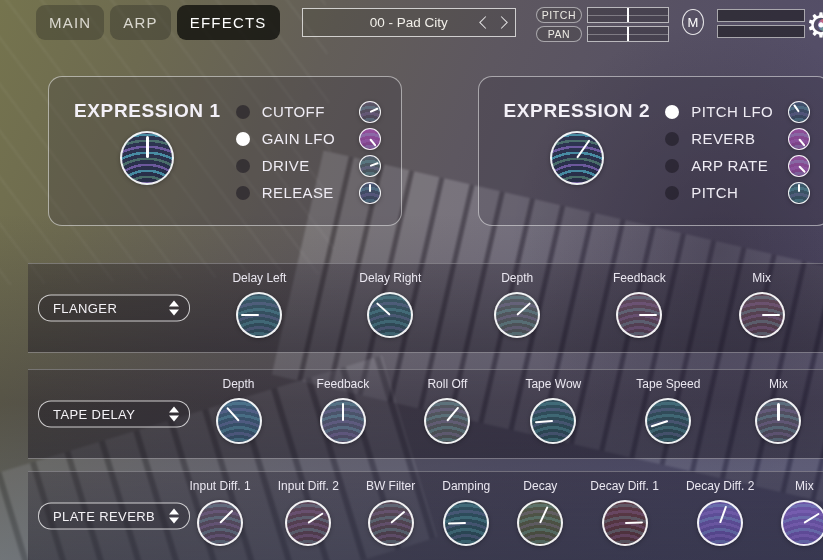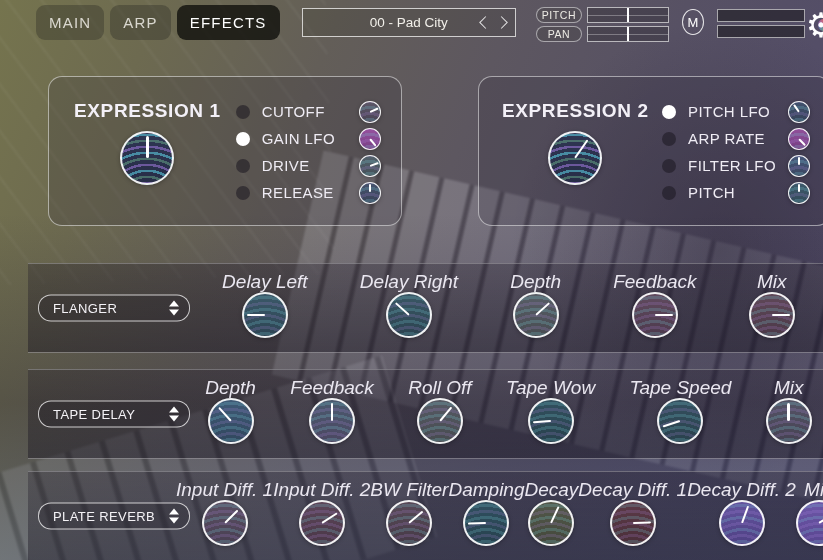--- a/index.html
+++ b/index.html
@@ -101,21 +101,21 @@
   .ud{display:flex;flex-direction:column;gap:2.5px;}
   .ud-up{width:0;height:0;border-left:5px solid transparent;border-right:5px solid transparent;
       border-bottom:6px solid #fff;}
   .ud-down{width:0;height:0;border-left:5px solid transparent;border-right:5px solid transparent;
       border-top:6px solid #fff;}
   .fx-knob-area{position:absolute;top:7px;bottom:4px;display:flex;justify-content:space-around;}
   .fx-row:nth-of-type(1) .fx-knob-area{left:168px;right:30px;}
   .fx-row:nth-of-type(2) .fx-knob-area{left:160px;right:22px;}
   .fx-row:nth-of-type(3) .fx-knob-area{left:148px;right:10px;}
   .fx-cell{display:flex;flex-direction:column;align-items:center;}
-  .fx-label{font-size:19px;color:#eae7f0;height:19px;white-space:nowrap;font-style:italic;}
+  .fx-label{font-size:12px;color:#eae7f0;height:19px;white-space:nowrap;}
   .fx-knob{width:46px;height:46px;margin-top:2px;}
 </style>
 </head>
 <body>
 
 <div class="app">
   <div class="bg bg-base"></div>
   <div class="bg-streaks"></div>
   <div class="bg-piano-mid"></div>
   <div class="bg-piano-bl"></div>
@@ -219,36 +219,36 @@
     </div>
     <div class="expr-right">
   <div class="opt-row">
     <span class="radio on"></span>
     <span class="opt-label">PITCH LFO</span>
     <span class="knob opt-knob" style="--angle: 325deg; --c1: #41516e; --c2: #364258;">
       <span class="ptr"></span>
     </span>
   </div>
 
+  <div class="opt-row">
+    <span class="radio"></span>
+    <span class="opt-label">REVERB</span>
+    <span class="knob opt-knob" style="--angle: 140deg; --c1: #91509a; --c2: #763e82;">
+      <span class="ptr"></span>
+    </span>
+  </div>
 
   <div class="opt-row">
     <span class="radio"></span>
     <span class="opt-label">ARP RATE</span>
     <span class="knob opt-knob" style="--angle: 136deg; --c1: #91509a; --c2: #763e82;">
       <span class="ptr"></span>
     </span>
   </div>
 
-  <div class="opt-row">
-    <span class="radio"></span>
-    <span class="opt-label">FILTER LFO</span>
-    <span class="knob opt-knob" style="--angle: 0deg; --c1: #46577a; --c2: #3a4660;">
-      <span class="ptr"></span>
-    </span>
-  </div>
 
   <div class="opt-row">
     <span class="radio"></span>
     <span class="opt-label">PITCH</span>
     <span class="knob opt-knob" style="--angle: 0deg; --c1: #3e5a6c; --c2: #334a59;">
       <span class="ptr"></span>
     </span>
   </div>
 </div>
   </div>

